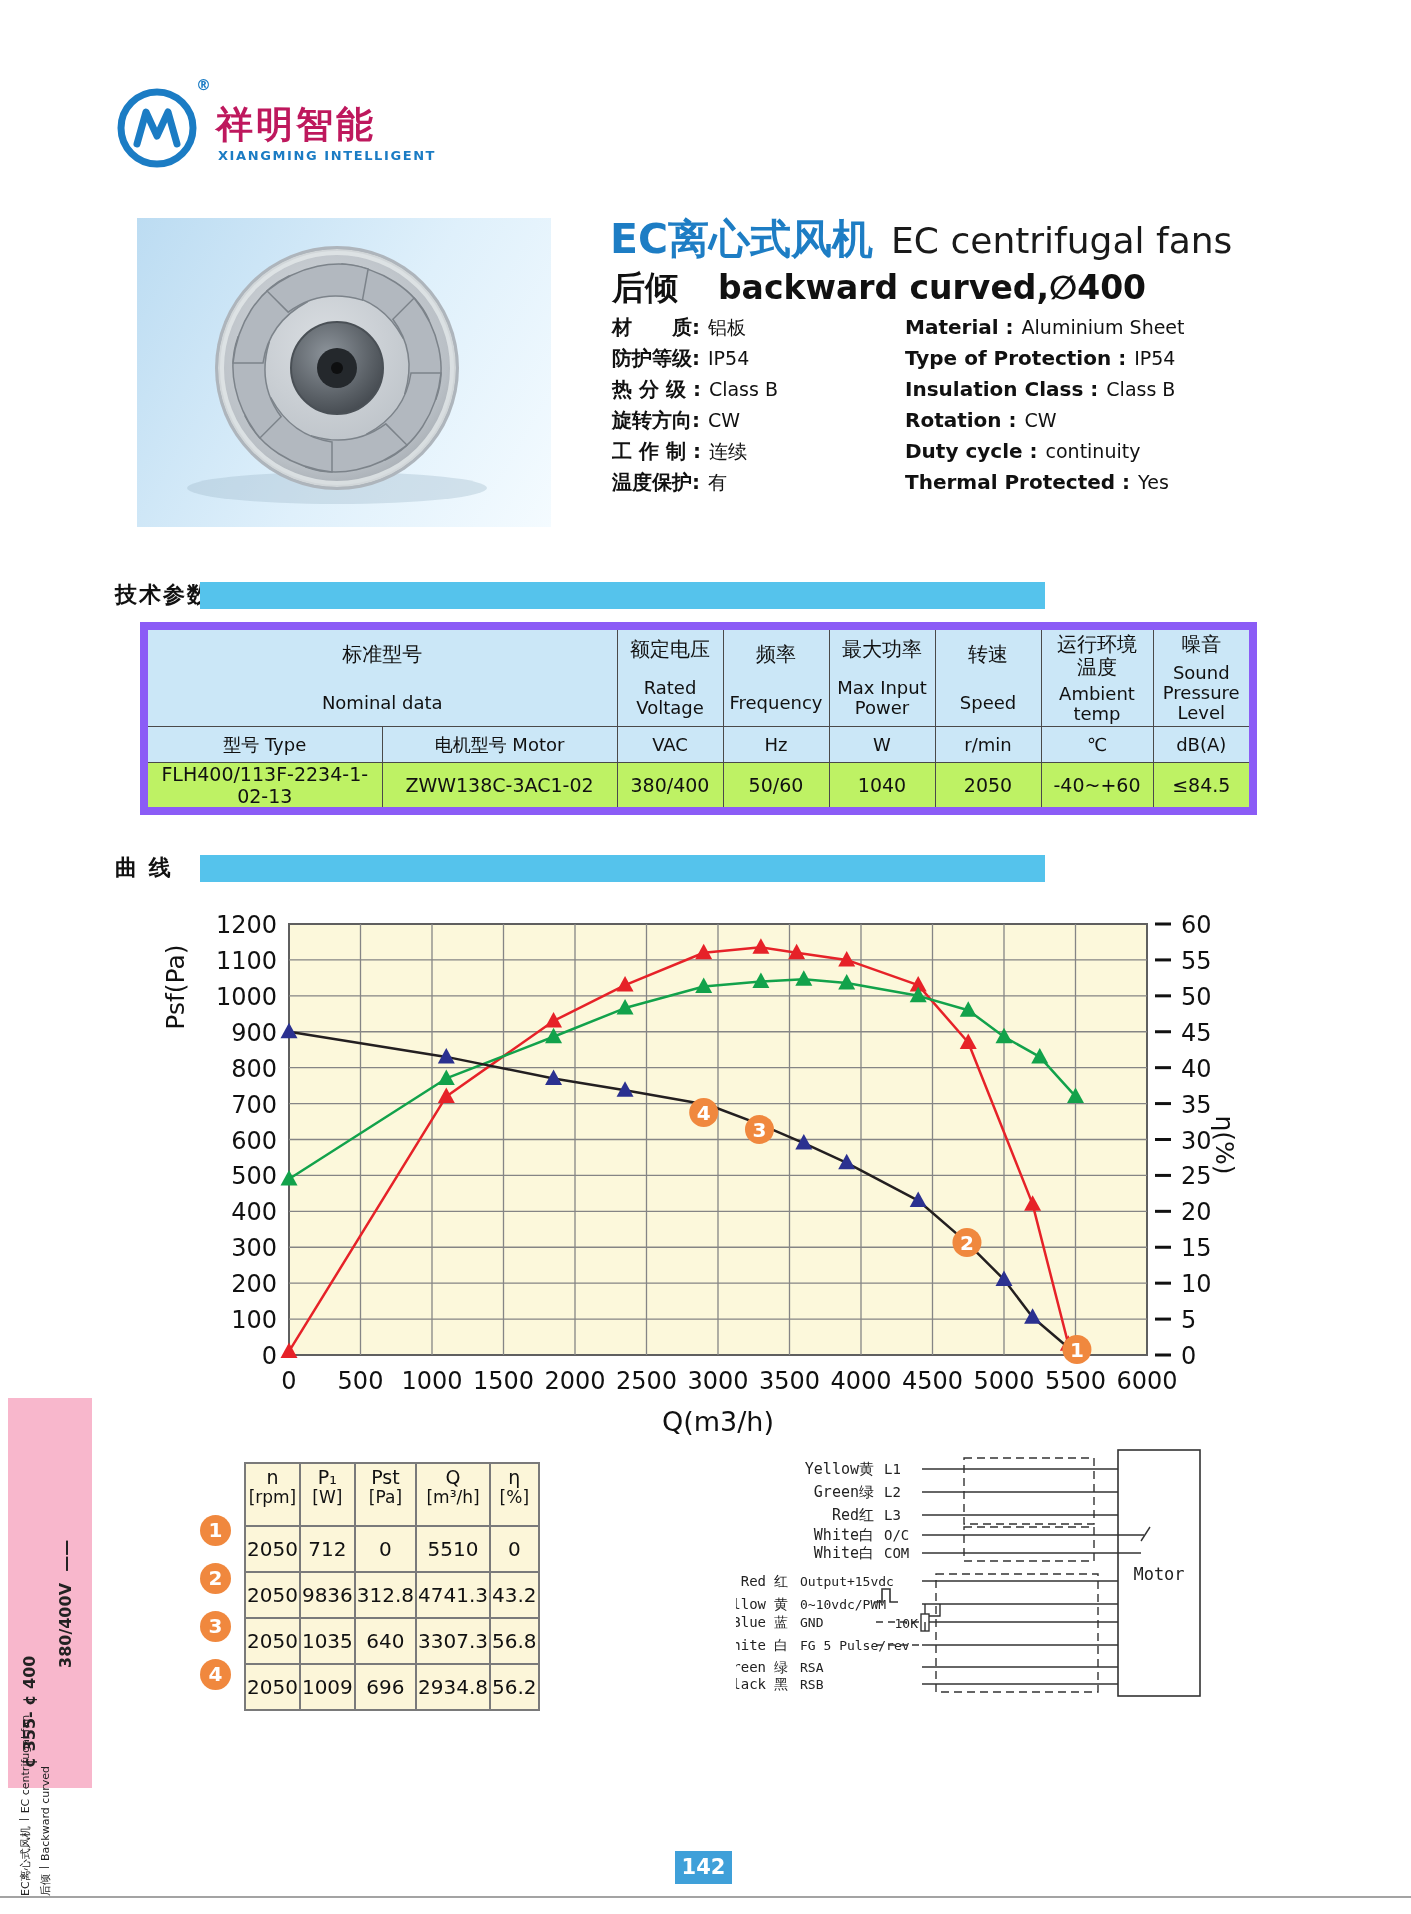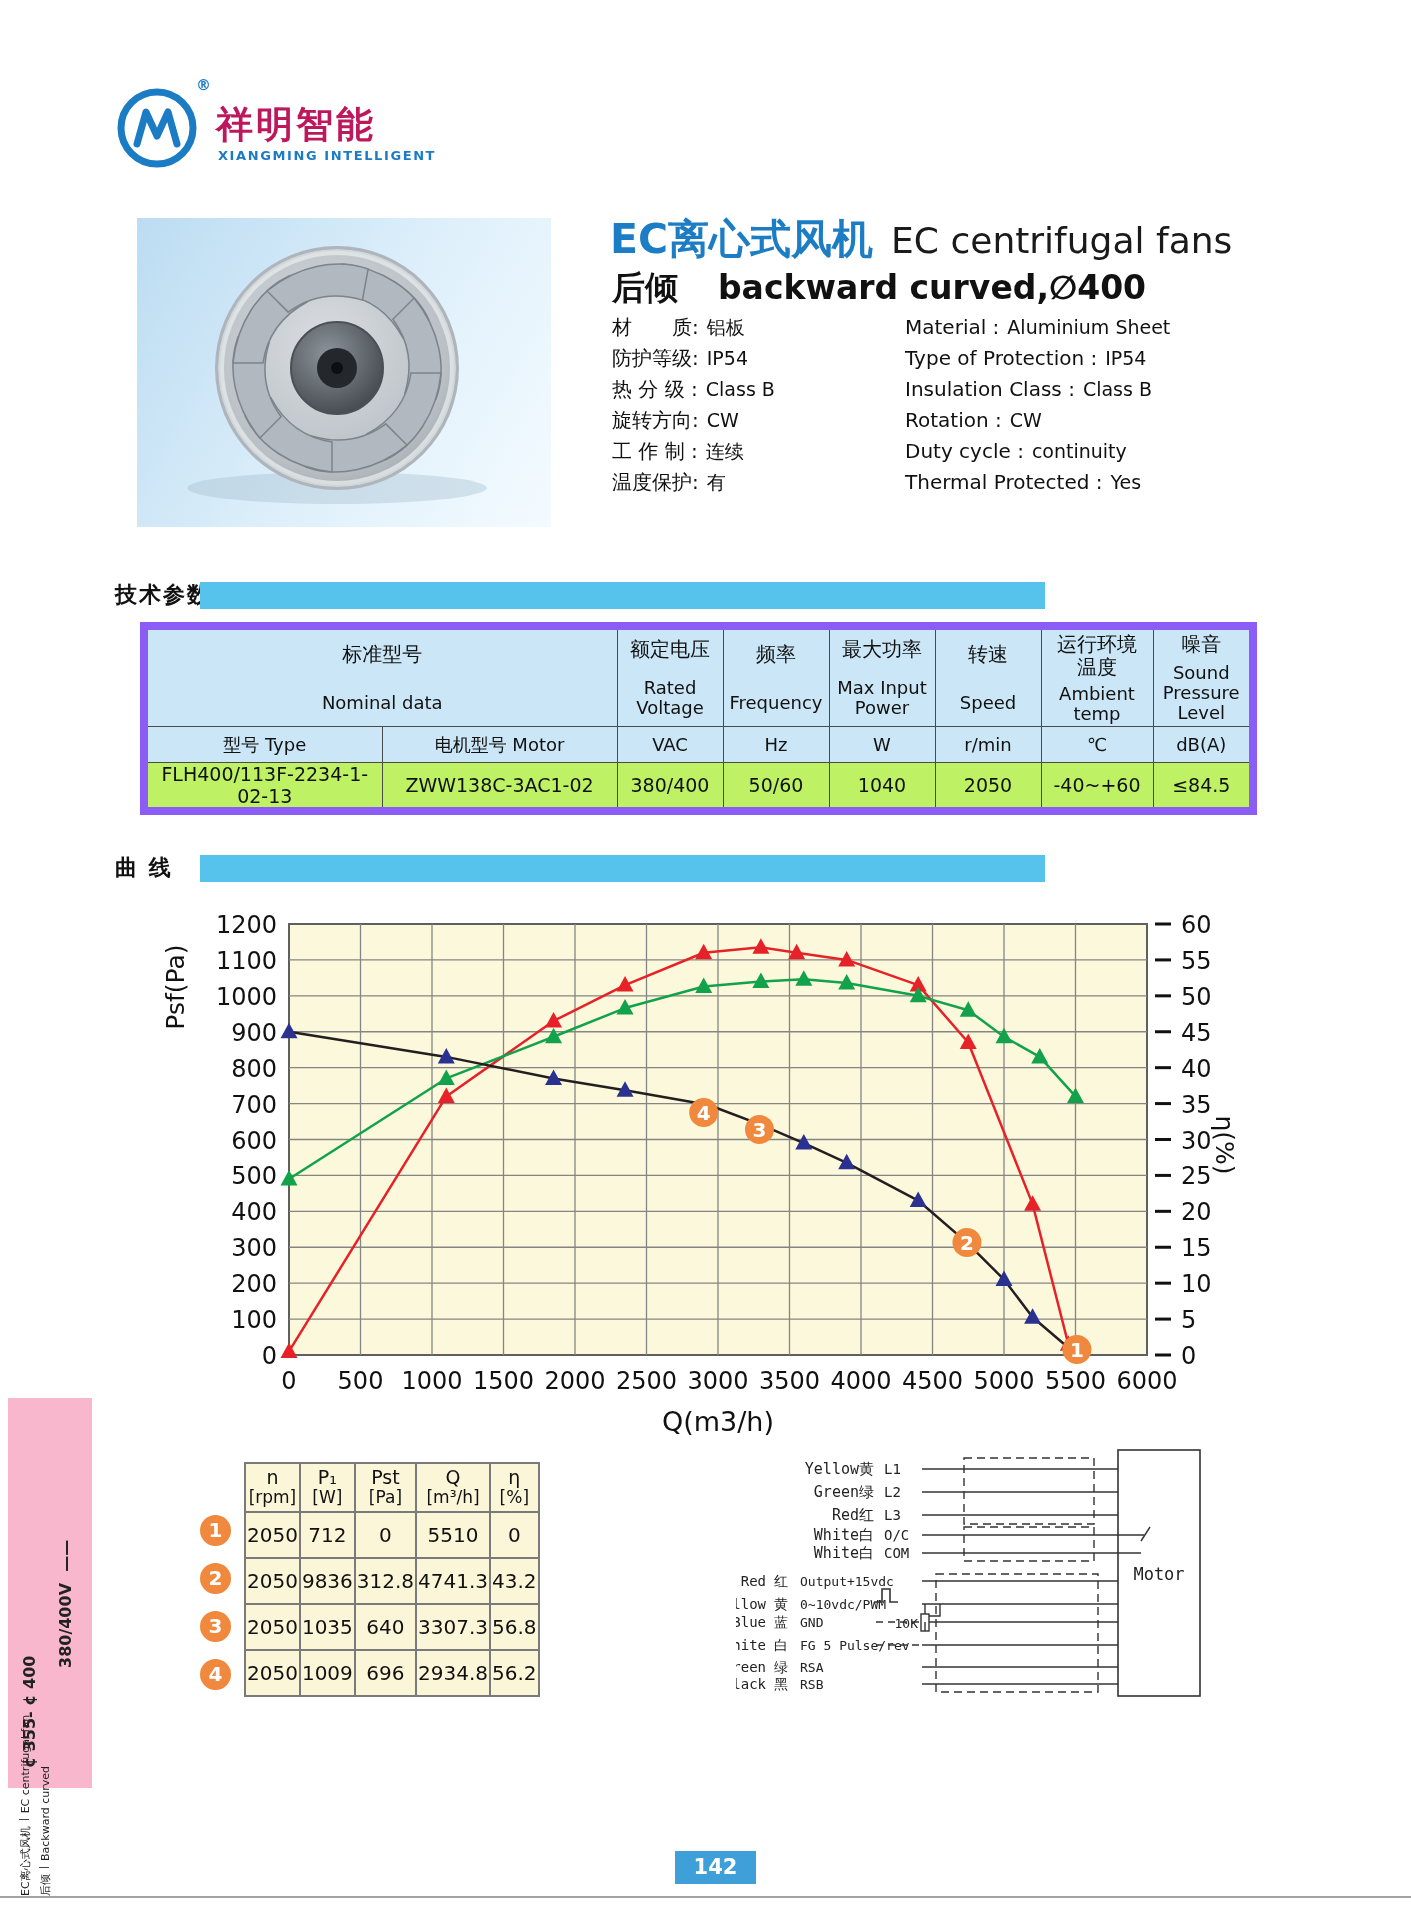--- a/index.html
+++ b/index.html
@@ -19,21 +19,21 @@
   
   #title-line{position:absolute;left:610px;top:212px;white-space:nowrap;}
   #title-cn{font-size:41px;font-weight:bold;color:#1d7dc4;}
   #title-en{font-size:36px;color:#1a1a1a;margin-left:18px;}
   #subtitle-line{position:absolute;left:612px;top:266px;white-space:nowrap;font-weight:bold;color:#111;}
   #subtitle-cn{font-size:33px;}
   #subtitle-en{font-size:33px;margin-left:40px;}
   #specs-cn{position:absolute;left:612px;top:312px;}
   #specs-en{position:absolute;left:905px;top:312px;}
   .spec-row{height:31px;line-height:31px;white-space:nowrap;}
-  .spec-row .lab{font-weight:normal;font-size:20px;}
+  .spec-row .lab{font-weight:bold;font-size:20px;}
   .spec-row .val{font-size:19px;margin-left:8px;}
 
   
   .sec-label{position:absolute;left:115px;font-size:22px;font-weight:bold;letter-spacing:2px;}
   .sec-bar{position:absolute;left:200px;width:845px;height:27px;background:#55c3ec;}
 
   
   #tech-table{position:absolute;left:140px;top:622px;}
   table.tt{border-collapse:collapse;table-layout:fixed;}
   table.tt td{border:1px solid #4a4a4a;text-align:center;vertical-align:middle;padding:0 2px;}
@@ -48,37 +48,37 @@
   
   #chart-wrap{position:absolute;left:150px;top:895px;width:1090px;height:560px;}
 
   
   #pt-wrap{position:absolute;left:200px;top:1462px;}
   #pt-circles .pc{position:absolute;width:31px;height:31px;border-radius:50%;background:#f0883e;
      color:#fff;font-weight:bold;font-size:20px;text-align:center;line-height:31px;}
   table.pt{border-collapse:collapse;table-layout:fixed;position:absolute;left:44px;top:0;}
   table.pt td{border:2px solid #7a7a7a;background:#fcf6d9;text-align:center;vertical-align:middle;}
   .pt .hsym{font-size:19px;line-height:1.1;padding-top:2px;}
-  .pt .hunit{font-size:17px;line-height:1.1;padding-bottom:3px;}
+  .pt .hunit{font-size:17px;line-height:1.1;padding-bottom:17px;}
   .pt .cell{font-size:20px;}
 
   
   #wiring{position:absolute;left:736px;top:1428px;}
 
   
   #pink-bar{position:absolute;left:8px;top:1398px;width:84px;height:390px;background:#f8b7cc;}
   .vtext{position:absolute;transform:rotate(-90deg);transform-origin:left top;white-space:nowrap;
          font-size:16px;font-weight:bold;color:#222;}
   #footer-vert{position:absolute;left:16px;top:1896px;width:102px;height:66px;
       transform:rotate(-90deg);transform-origin:left top;font-size:11px;color:#222;}
   #footer-vert .fl{white-space:nowrap;line-height:20px;}
   #footer-vert .sep{display:inline-block;width:0;border-left:1px solid #444;height:10px;margin:0 6px;}
 
   
-  #page-num{position:absolute;left:675px;top:1851px;width:81px;height:33px;background:#3fa0d9;
+  #page-num{position:absolute;left:675px;top:1851px;width:57px;height:33px;background:#3fa0d9;
             color:#fff;font-size:21px;font-weight:bold;text-align:center;line-height:33px;}
   #bottom-rule{position:absolute;left:0;top:1896px;width:1411px;height:2px;background:#a3a3a3;}
 </style>
 </head>
 <body>
 
 <div id="page">
 
   <svg class="abs" style="left:110px;top:76px;" width="100" height="100" viewBox="0 0 100 100">
     <circle cx="47" cy="52" r="36" fill="none" stroke="#1b7cc4" stroke-width="7"></circle>

